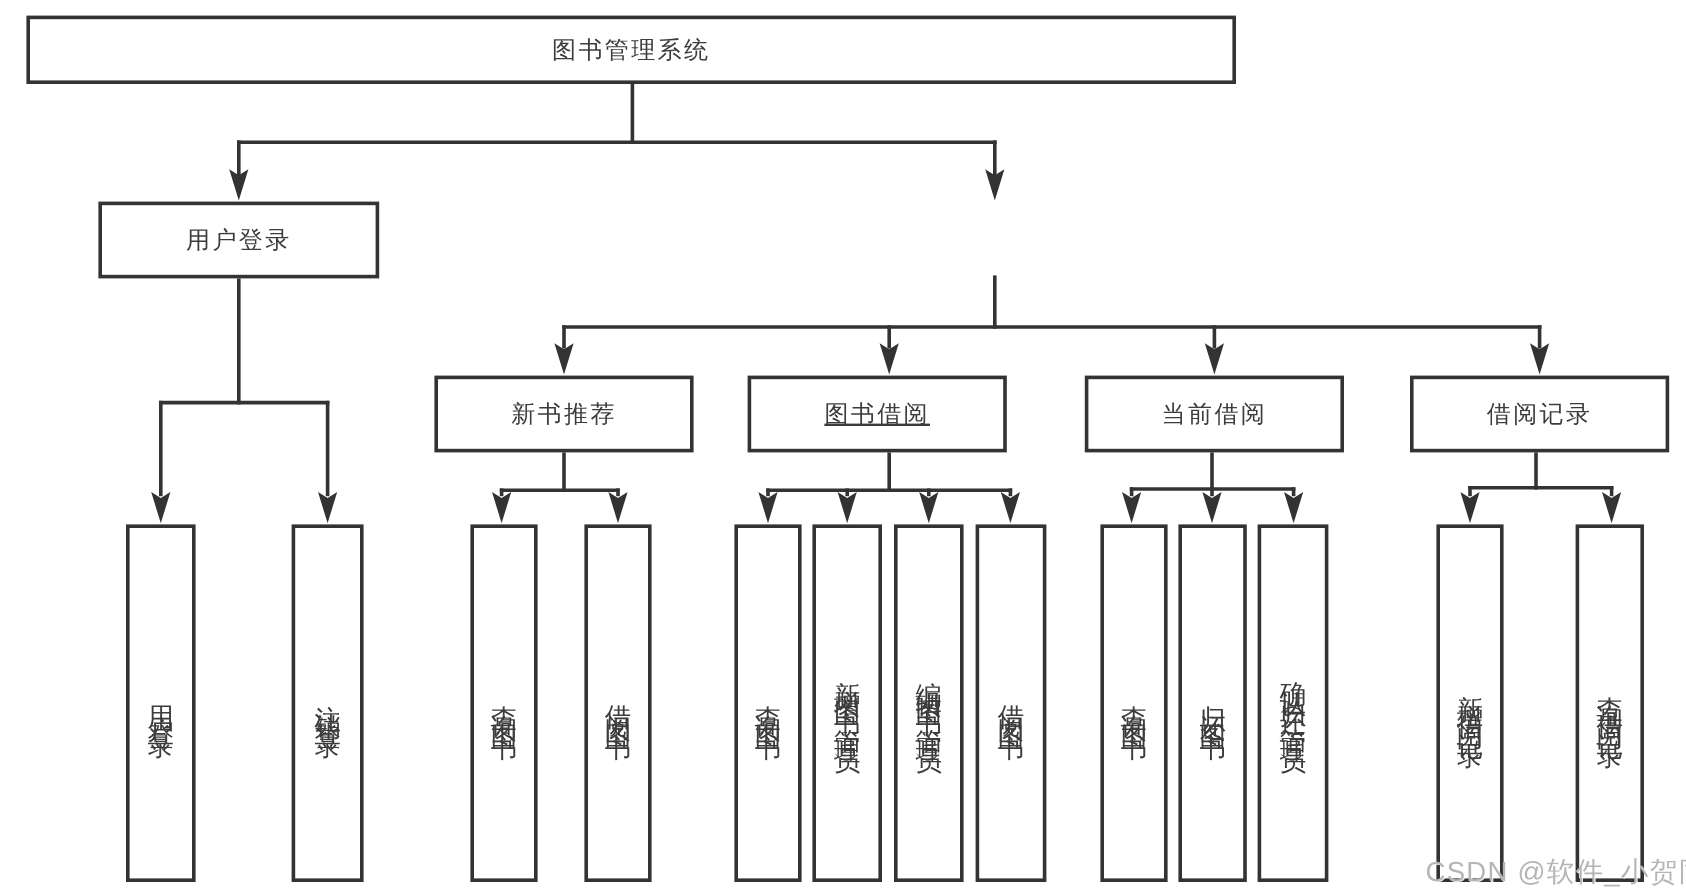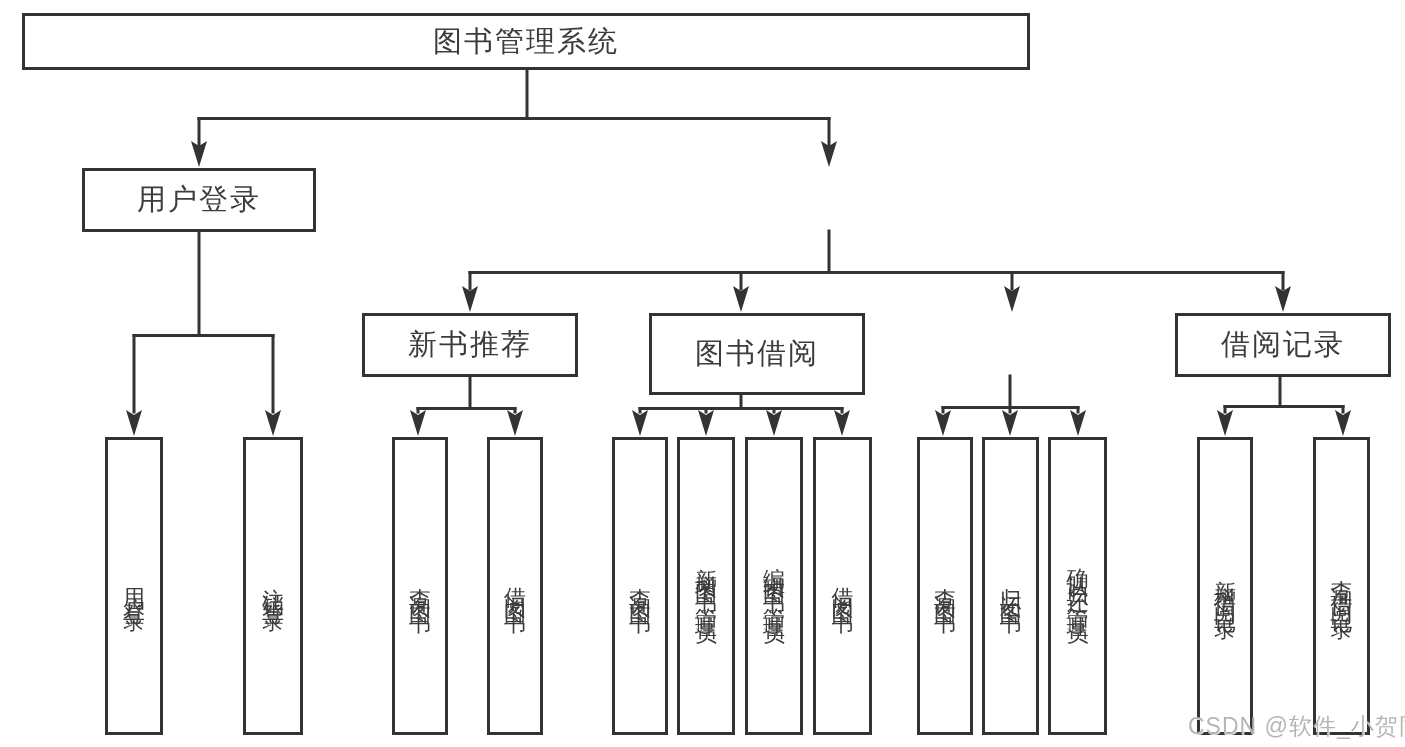--- a/index.html
+++ b/index.html
@@ -18,21 +18,21 @@
   svg.connectors{position:absolute;left:0;top:0;width:1405px;height:747px;}
   svg.connectors path{stroke:var(--line);stroke-width:3;fill:none;stroke-linecap:square;}
   svg.connectors polygon{fill:var(--line);stroke:none;}
 
   .hbox{
     position:absolute;
     box-sizing:border-box;
     border:3px solid var(--line);
     background:#ffffff;
     display:flex;align-items:center;justify-content:center;
-    font-size:29px;color:var(--text);letter-spacing:2px;
+    font-size:20px;color:var(--text);letter-spacing:2px;
     white-space:nowrap;
   }
   .leaf{
     position:absolute;
     top:437px;height:298px;
     box-sizing:border-box;
     border:3px solid var(--line);
     background:#ffffff;
     display:flex;align-items:center;justify-content:center;
   }
@@ -124,22 +124,25 @@
     <span>图书管理系统</span>
   </div>
 
   <div class="hbox" style="left:82px;top:168px;width:234px;height:64px;">
     <span>用户登录</span>
   </div>
 
   <div class="hbox" style="left:362px;top:313px;width:216px;height:64px;">
     <span>新书推荐</span>
   </div>
-  <div class="hbox" style="left:649px;top:313px;width:216px;height:82px;">
+  <div class="hbox" style="left:623px;top:313px;width:216px;height:64px;text-decoration:underline;">
     <span>图书借阅</span>
+  </div>
+  <div class="hbox" style="left:904px;top:313px;width:216px;height:64px;">
+    <span>当前借阅</span>
   </div>
   <div class="hbox" style="left:1175px;top:313px;width:216px;height:64px;">
     <span>借阅记录</span>
   </div>
 
   <div class="leaf" style="left:105px;width:58px;">
     <span>用户登录</span>
   </div>
   <div class="leaf" style="left:243px;width:60px;">
     <span>注销登录</span>

